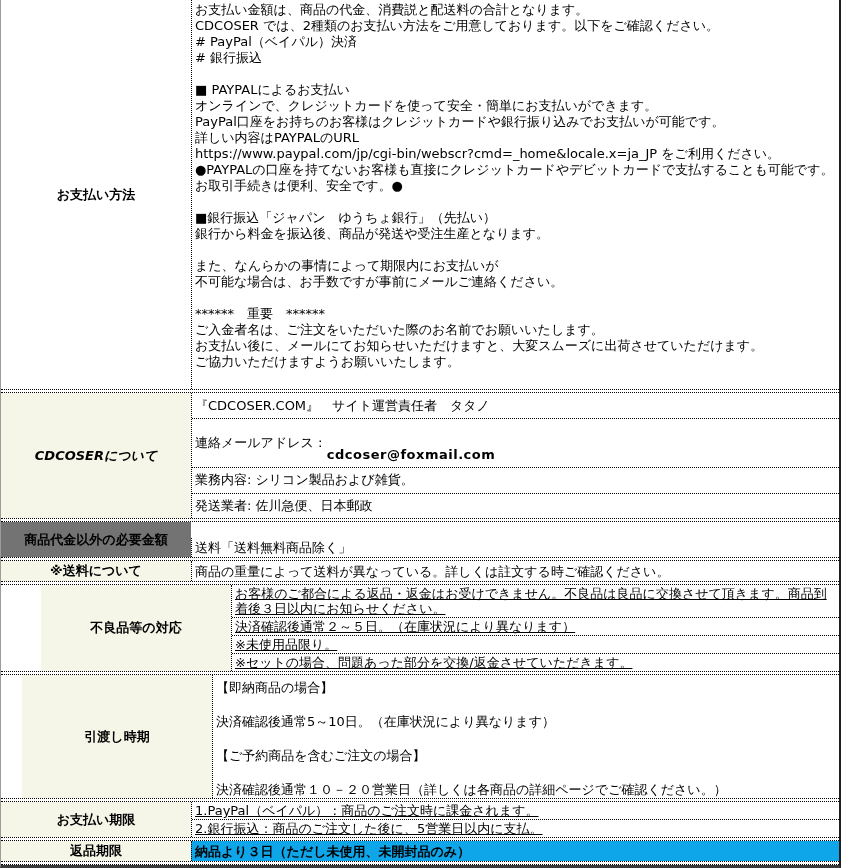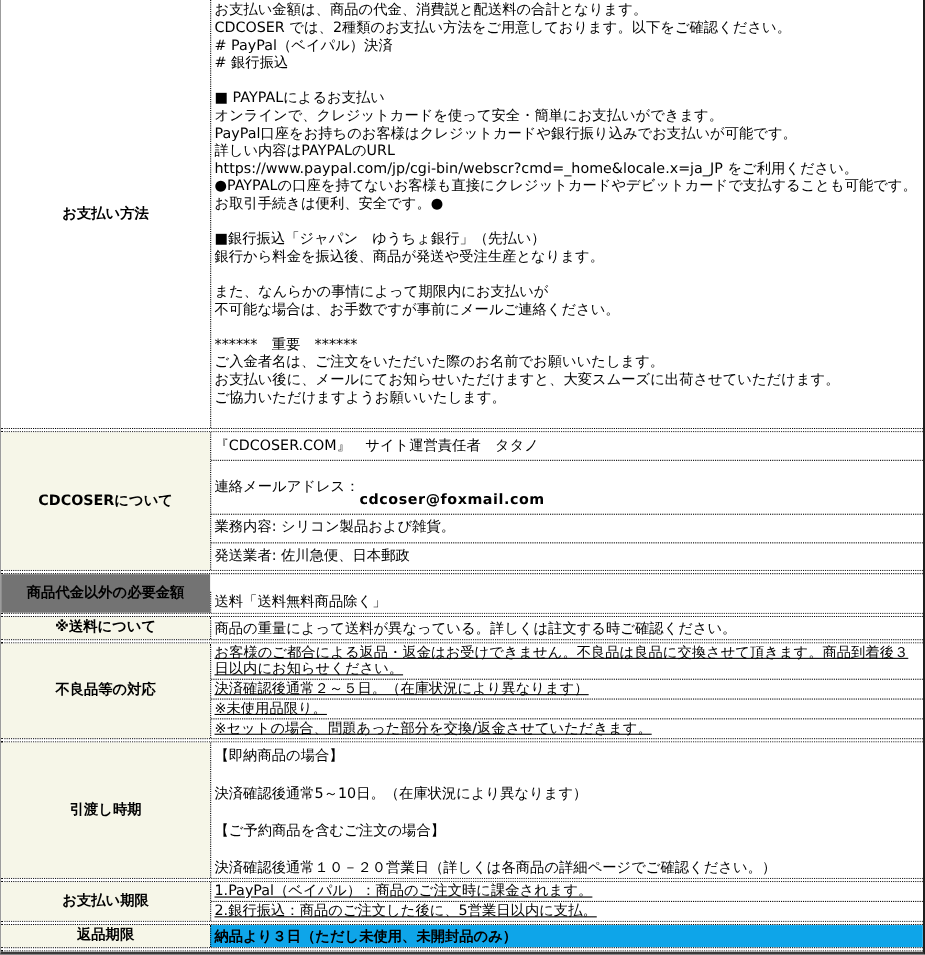--- a/index.html
+++ b/index.html
@@ -76,21 +76,21 @@
         <div class="line">また、なんらかの事情によって期限内にお支払いが</div>
         <div class="line">不可能な場合は、お手数ですが事前にメールご連絡ください。</div>
         <div class="line">&nbsp;</div>
         <div class="line">******　重要　******</div>
         <div class="line">ご入金者名は、ご注文をいただいた際のお名前でお願いいたします。</div>
         <div class="line">お支払い後に、メールにてお知らせいただけますと、大変スムーズに出荷させていただけます。</div>
         <div class="line">ご協力いただけますようお願いいたします。</div>
       </div>
     </div>
     <div class="section sec-about-cdcoser" style="border-top-color: rgb(0, 0, 0); border-bottom-color: rgb(0, 0, 0);">
-      <div class="hdr" style="background: rgb(246, 246, 232);">CDCOSERについて</div>
+      <div class="hdr" style="background: rgb(246, 246, 232); font-style: italic;">CDCOSERについて</div>
       <div class="body subrows" style="background: rgb(255, 255, 255);">
         <div class="subrow">『CDCOSER.COM』　サイト運営責任者　タタノ</div>
         <div class="subrow">
           <span>連絡メールアドレス：</span>
           <b>cdcoser@foxmail.com</b>
         </div>
         <div class="subrow">業務内容: シリコン製品および雑貨。</div>
         <div class="subrow">発送業者: 佐川急便、日本郵政</div>
       </div>
     </div>
@@ -100,30 +100,30 @@
         <div class="single">送料「送料無料商品除く」</div>
       </div>
     </div>
     <div class="section sec-about-shipping" style="border-top-color: rgb(0, 0, 0); border-bottom-color: rgb(0, 0, 0);">
       <div class="hdr" style="background: rgb(246, 246, 232);">※送料について</div>
       <div class="body text" style="background: rgb(255, 255, 255);">
         <div class="single">商品の重量によって送料が異なっている。詳しくは註文する時ご確認ください。</div>
       </div>
     </div>
     <div class="section sec-defective-items" style="border-top-color: rgb(0, 0, 0); border-bottom-color: rgb(0, 0, 0);">
-      <div class="hdr" style="background: rgb(246, 246, 232);">不良品等の対応</div>
+      <div class="hdr" style="background: rgb(246, 246, 232); margin-left: 40px;">不良品等の対応</div>
       <div class="body subrows" style="background: rgb(255, 255, 255);">
         <div class="subrow tight">お客様のご都合による返品・返金はお受けできません。不良品は良品に交換させて頂きます。商品到着後３日以内にお知らせください。</div>
         <div class="subrow tight">決済確認後通常２～５日。（在庫状況により異なります）</div>
         <div class="subrow tight">※未使用品限り。</div>
         <div class="subrow tight">※セットの場合、問題あった部分を交換/返金させていただきます。</div>
       </div>
     </div>
     <div class="section sec-delivery-time" style="border-top-color: rgb(0, 0, 0); border-bottom-color: rgb(0, 0, 0);">
-      <div class="hdr" style="background: rgb(246, 246, 232);">引渡し時期</div>
+      <div class="hdr" style="background: rgb(246, 246, 232); margin-left: 21px;">引渡し時期</div>
       <div class="body lines" style="background: rgb(255, 255, 255);">
         <div class="line">【即納商品の場合】</div>
         <div class="line">&nbsp;</div>
         <div class="line">決済確認後通常5～10日。（在庫状況により異なります）</div>
         <div class="line">&nbsp;</div>
         <div class="line">【ご予約商品を含むご注文の場合】</div>
         <div class="line">&nbsp;</div>
         <div class="line">決済確認後通常１０－２０営業日（詳しくは各商品の詳細ページでご確認ください。）</div>
       </div>
     </div>

